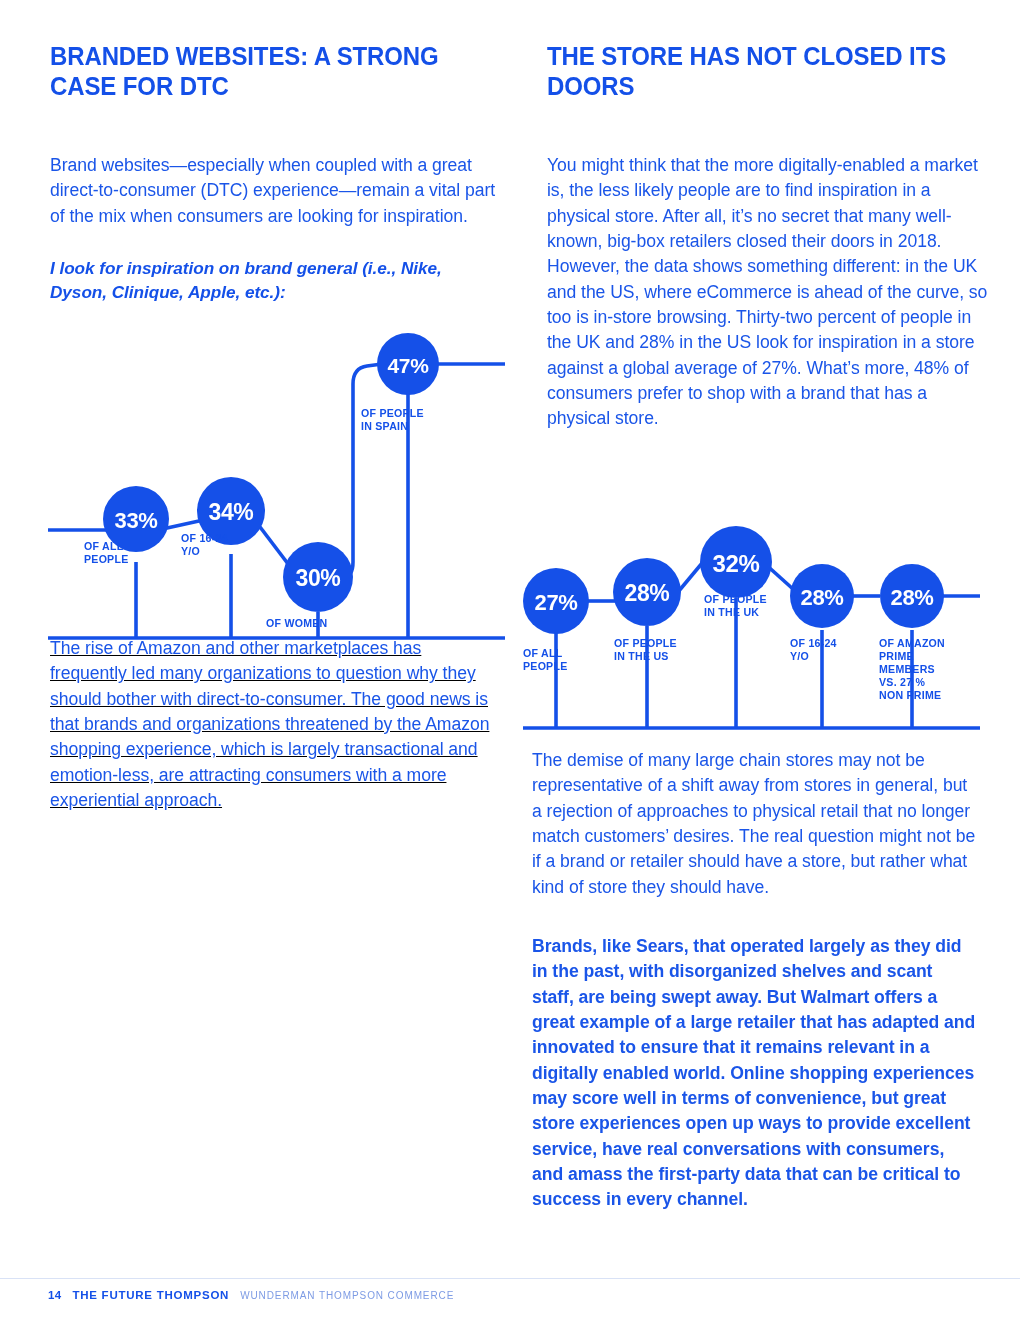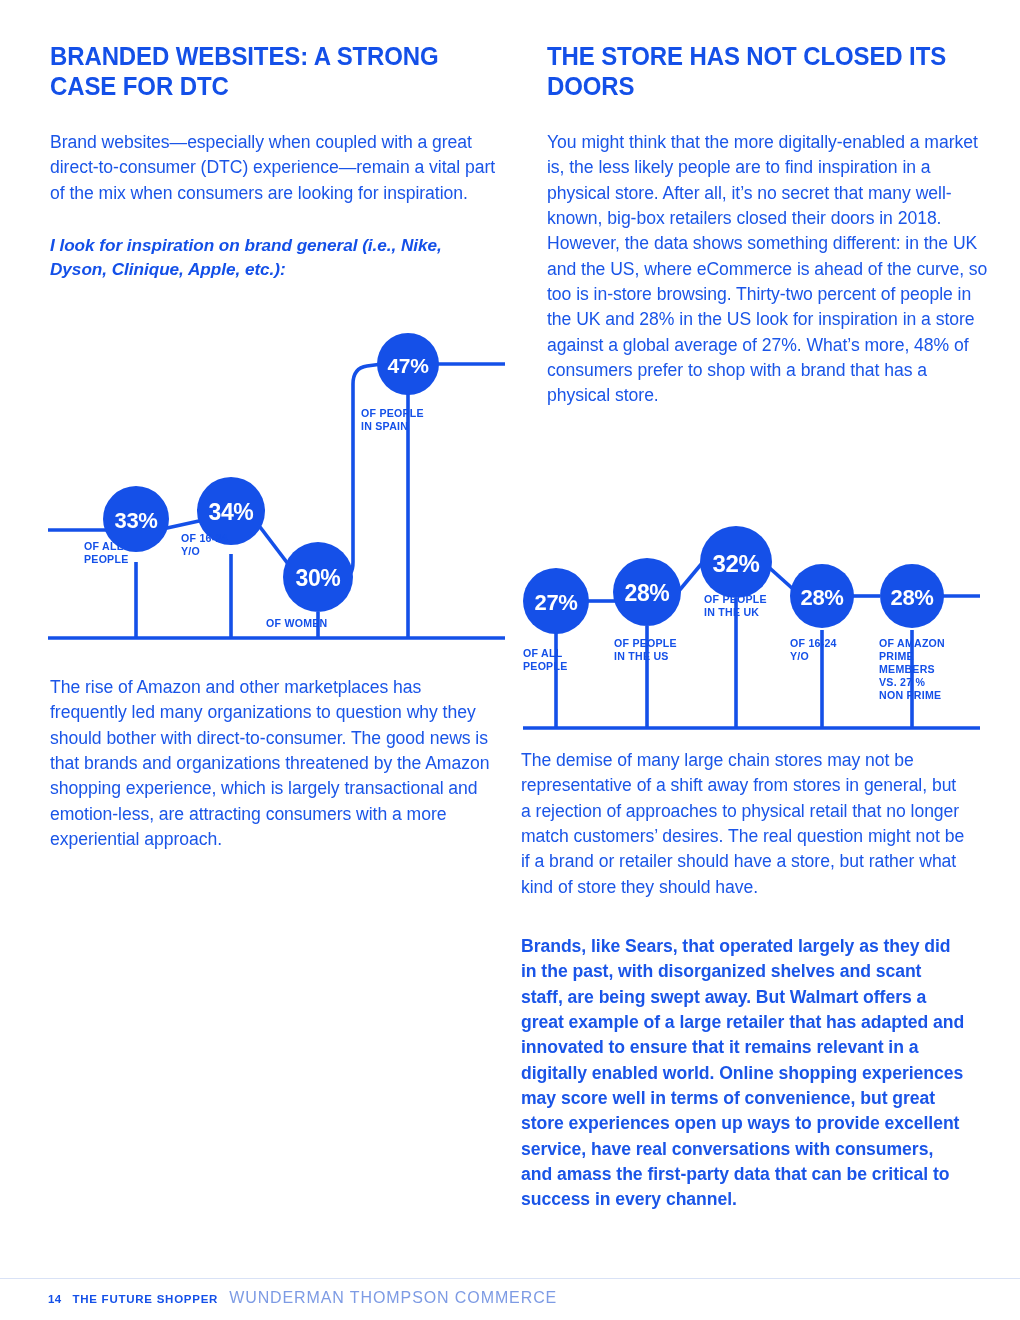--- a/index.html
+++ b/index.html
@@ -45,21 +45,21 @@
   .body-text {
     color: #1A55E8;
     font-size: 17.6px;
     line-height: 1.44;
     font-weight: 400;
     letter-spacing: -0.05px;
   }
 
   .body-text + .body-text { margin-top: 34px; font-weight: bold; }
 
-  .lede { margin-top: 29px; }
+  .lede { margin-top: 52px; }
 
   .sub-italic {
     color: #1450E8;
     font-size: 17.2px;
     line-height: 1.38;
     font-weight: 700;
     font-style: italic;
     letter-spacing: -0.05px;
     margin-top: 28px;
   }
@@ -113,21 +113,21 @@
     letter-spacing: 0.3px;
   }
   .ftitle {
     color: #1450E8;
     font-size: 11.5px;
     font-weight: 700;
     letter-spacing: 0.75px;
   }
   .fbrand {
     color: #7D9BE4;
-    font-size: 16px;
+    font-size: 10px;
     font-weight: 400;
     letter-spacing: 0.9px;
   }
 </style>
 </head>
 <body>
 
 <div class="page">
 
   <div class="col col-left">
@@ -181,21 +181,21 @@
 
       <g>
         <circle cx="368" cy="42" r="31" fill="#1550E8"></circle>
         <text class="bubble-num" x="368" y="43" font-size="21">47%</text>
         <text class="cap" x="321" y="95">OF PEOPLE</text>
         <text class="cap" x="321" y="108">IN SPAIN</text>
       </g>
     </svg>
   </div>
 
-  <div style="position:absolute; left:50px; top:675px; width:448px;">
+  <div style="position:absolute; left:50px; top:636px; width:448px;text-decoration:underline;">
     <p class="body-text">The rise of Amazon and other marketplaces has frequently led many organizations to question why they should bother with direct-to-consumer. The good news is that brands and organizations threatened by the Amazon shopping experience, which is largely transactional and emotion-less, are attracting consumers with a more experiential approach.</p>
   </div>
 
   <div class="col col-right">
 
     <h2 class="section-title">THE STORE HAS NOT CLOSED ITS DOORS</h2>
 
     <p class="body-text lede">You might think that the more digitally-enabled a market is, the less likely people are to find inspiration in a physical store. After all, it’s no secret that many well-known, big-box retailers closed their doors in 2018. However, the data shows something different: in the UK and the US, where eCommerce is ahead of the curve, so too is in-store browsing. Thirty-two percent of people in the UK and 28% in the US look for inspiration in a store against a global average of 27%. What’s more, 48% of consumers prefer to shop with a brand that has a physical store.</p>
 
   </div>
@@ -254,26 +254,26 @@
         <text class="bubble-num" x="397" y="97" font-size="22">28%</text>
         <text class="cap" x="364" y="147">OF AMAZON</text>
         <text class="cap" x="364" y="160">PRIME</text>
         <text class="cap" x="364" y="173">MEMBERS</text>
         <text class="cap" x="364" y="186">VS. 27 %</text>
         <text class="cap" x="364" y="199">NON PRIME</text>
       </g>
     </svg>
   </div>
 
-  <div style="position:absolute; left:521px; top:748px; width:444px;">
+  <div style="position:absolute; left:532px; top:748px; width:444px;">
     <p class="body-text">The demise of many large chain stores may not be representative of a shift away from stores in general, but a rejection of approaches to physical retail that no longer match customers’ desires. The real question might not be if a brand or retailer should have a store, but rather what kind of store they should have.</p>
     <p class="body-text">Brands, like Sears, that operated largely as they did in the past, with disorganized shelves and scant staff, are being swept away. But Walmart offers a great example of a large retailer that has adapted and innovated to ensure that it remains relevant in a digitally enabled world. Online shopping experiences may score well in terms of convenience, but great store experiences open up ways to provide excellent service, have real conversations with consumers, and amass the first-party data that can be critical to success in every channel.</p>
   </div>
 
   <div class="footer">
     <div class="footer-inner">
       <span class="fpage">14</span>
-      <span class="ftitle">THE FUTURE SHOPPER</span>
+      <span class="ftitle">THE FUTURE THOMPSON</span>
       <span class="fbrand">WUNDERMAN THOMPSON COMMERCE</span>
     </div>
   </div>
 
 </div>
 
 </body></html>

